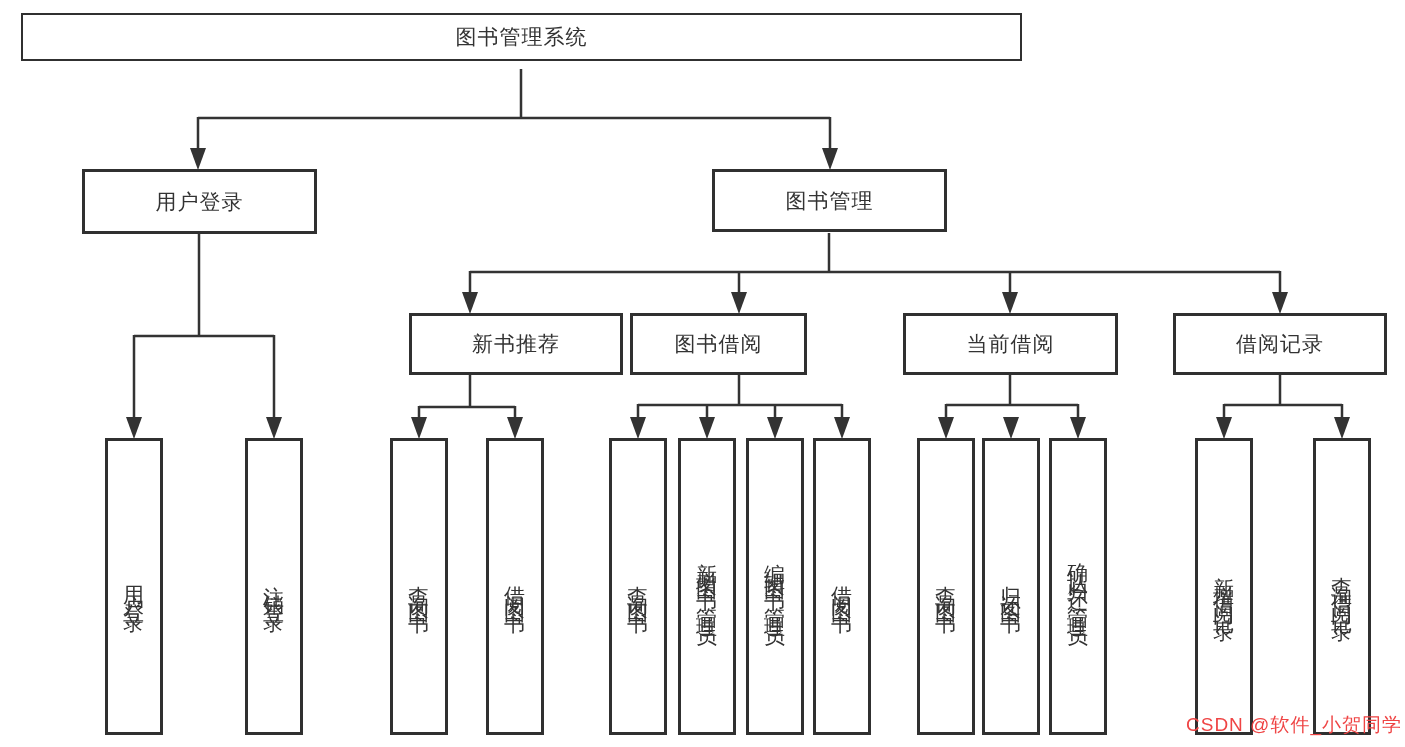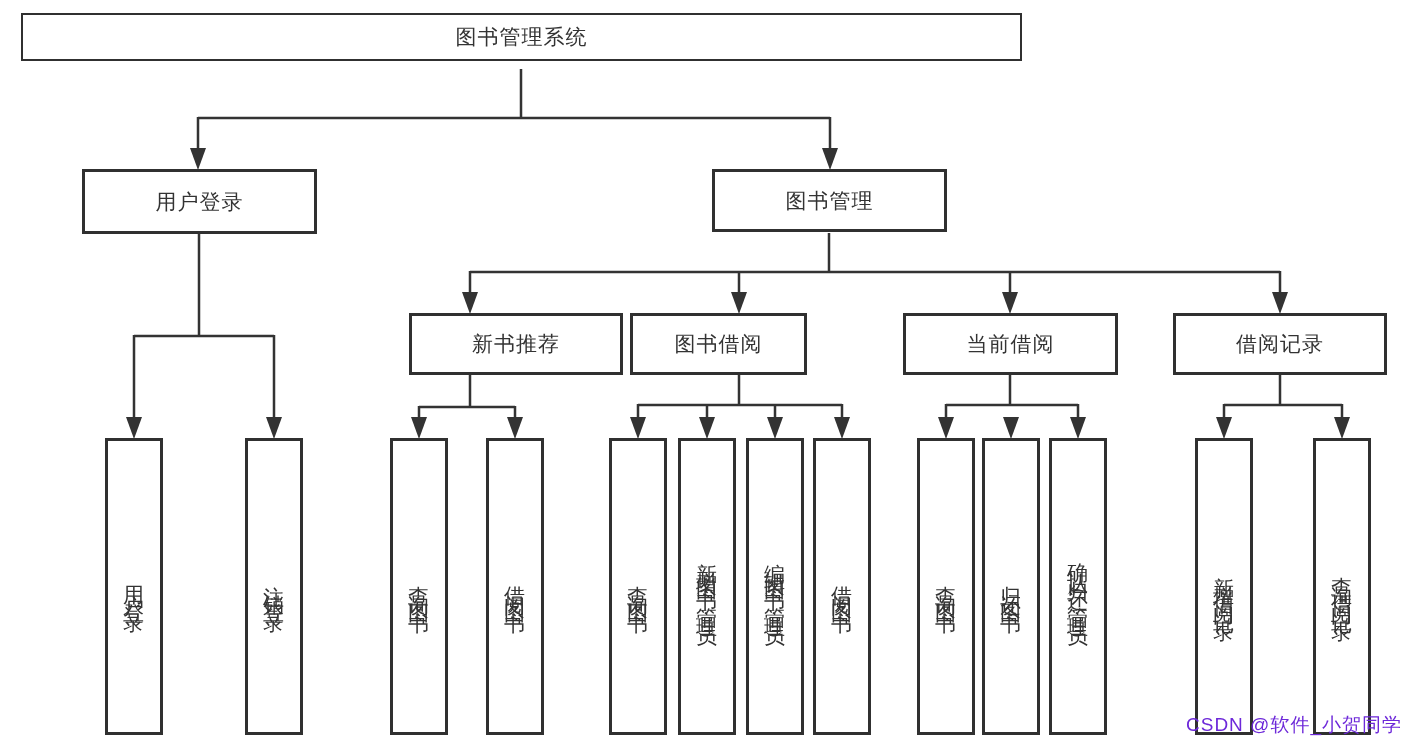--- a/index.html
+++ b/index.html
@@ -13,21 +13,21 @@
     border:3px solid #303030;display:flex;align-items:center;justify-content:center;
     font-size:21px;color:#333333;letter-spacing:1px;white-space:nowrap;
   }
   .root{border-width:2px;}
   .vbox{
     writing-mode:vertical-rl;text-orientation:mixed;
     letter-spacing:9px;font-size:21px;line-height:1;
   }
   .watermark{
     position:absolute;left:1186px;top:712px;width:210px;text-align:right;
-    font-size:19px;color:#6d28d9;letter-spacing:1px;z-index:5;white-space:nowrap;
+    font-size:19px;color:#ef4444;letter-spacing:1px;z-index:5;white-space:nowrap;
   }
 </style>
 </head>
 <body>
 
 <div class="stage">
 
   <svg class="wires" width="1405" height="747" viewBox="0 0 1405 747" xmlns="http://www.w3.org/2000/svg">
     <g stroke="#333333" stroke-width="2.5" fill="none">
       <path d="M521,69 V118 M198,118 H830 M198,117 V150 M830,117 V150"></path>

